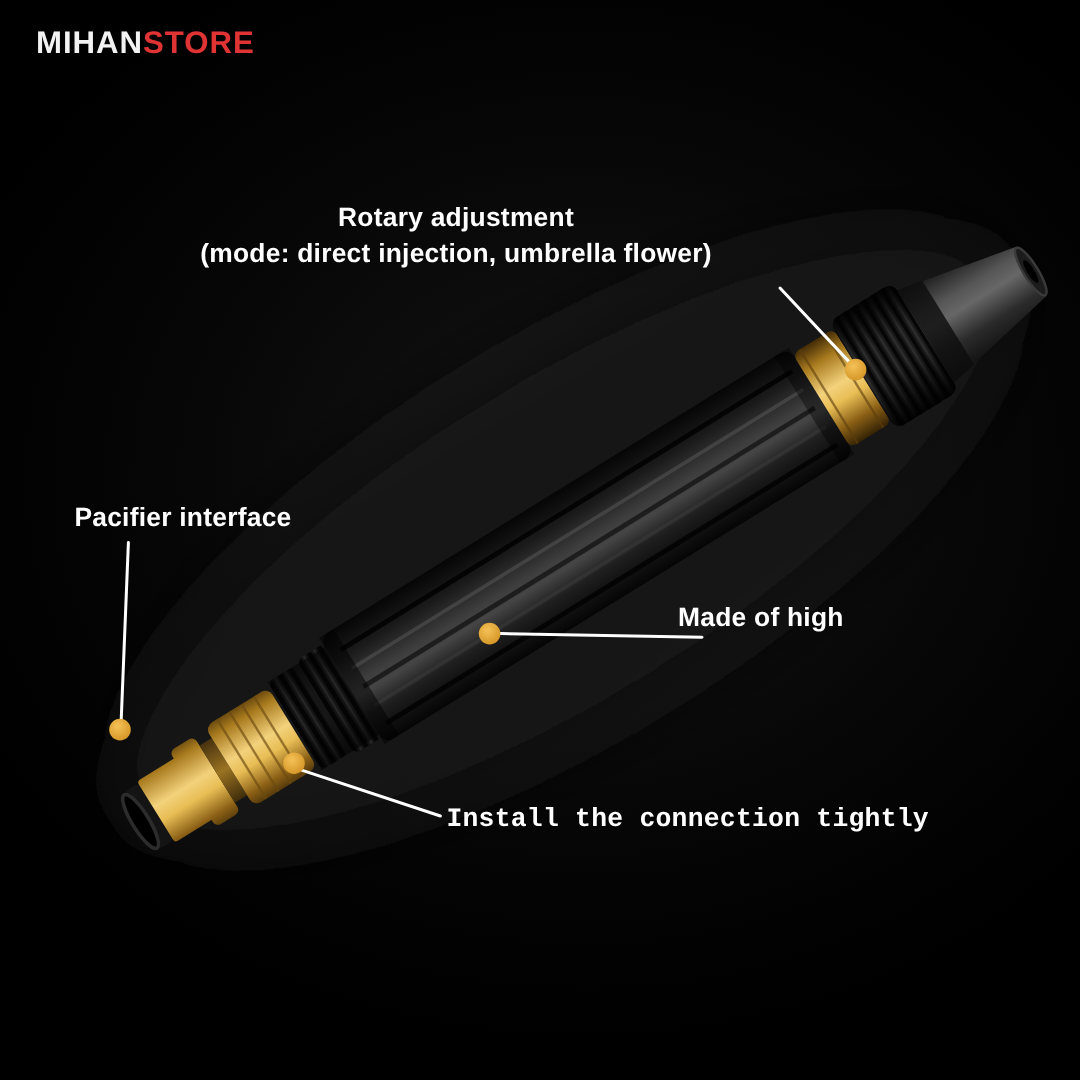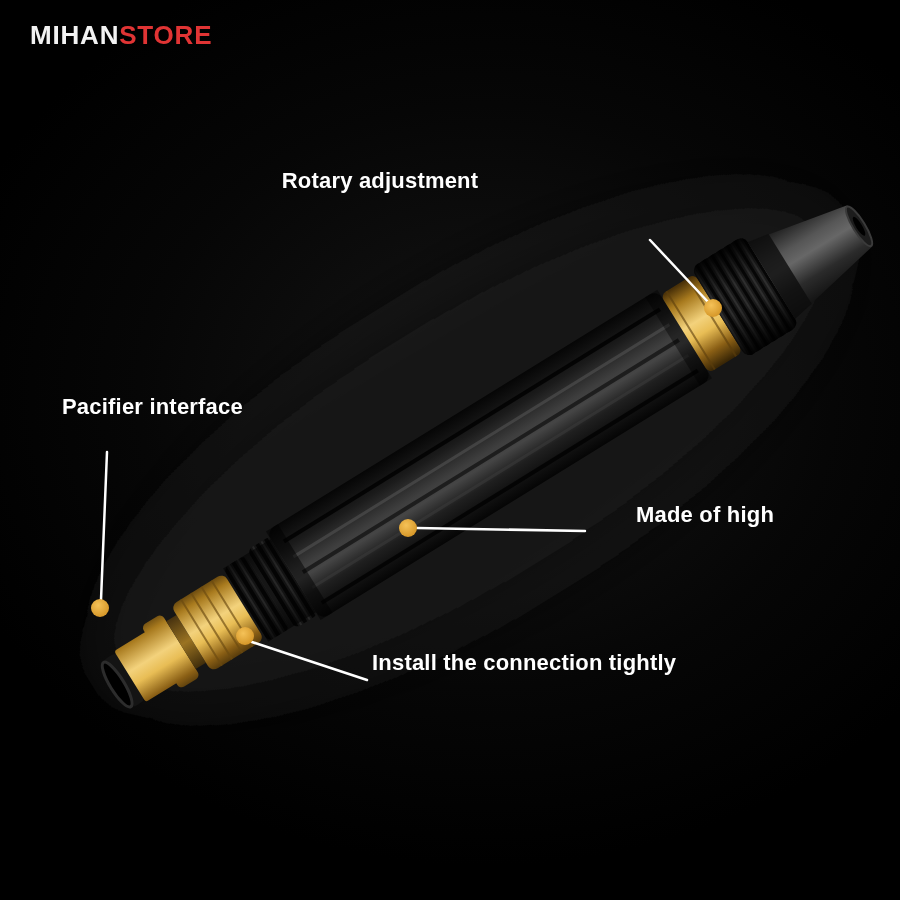--- a/index.html
+++ b/index.html
@@ -8,23 +8,23 @@
     background:radial-gradient(ellipse 560px 470px at 53% 44%, #151515 0%, #060606 62%, #000 100%);
     font-family:"Liberation Sans",sans-serif;
     padding-left:17px;
   }
   svg.scene{position:absolute;left:0;top:0;width:900px;height:900px;display:block;}
   .label{
     position:absolute;color:#ffffff;font-weight:700;font-size:22px;line-height:1.38;
     letter-spacing:.2px;white-space:nowrap;
   }
   .lab-rotary{left:90px;top:166px;width:580px;text-align:center;}
-  .lab-pacifier{left:62px;top:392px;}
-  .lab-material{left:565px;top:500px;width:280px;text-align:center;}
-  .lab-install{left:372px;top:648px;}
+  .lab-pacifier{left:62px;top:416px;}
+  .lab-material{left:565px;top:500px;width:280px;text-align:left;}
+  .lab-install{left:372px;top:668px;font-family:Liberation Mono, monospace;}
   .logo{
     position:absolute;left:30px;top:20px;font-size:26px;font-weight:700;
     letter-spacing:.8px;color:#f2f2f2;
   }
   .logo .accent{color:#e03434;}
 </style>
 </head>
 <body>
 
 <div class="stage">
@@ -160,20 +160,21 @@
       <circle cx="245" cy="636" r="9" fill="url(#dotGrad)"></circle>
     </g>
   </svg>
 
   <div class="logo">
     <span>MIHAN</span><span class="accent">STORE</span>
   </div>
 
   <div class="label lab-rotary">
     <div>Rotary adjustment</div>
+    <div>(mode: direct injection, umbrella flower)</div>
   </div>
 
   <div class="label lab-pacifier">Pacifier interface</div>
 
   <div class="label lab-material">
     <div>Made of high</div>
   </div>
 
   <div class="label lab-install">Install the connection tightly</div>
 

